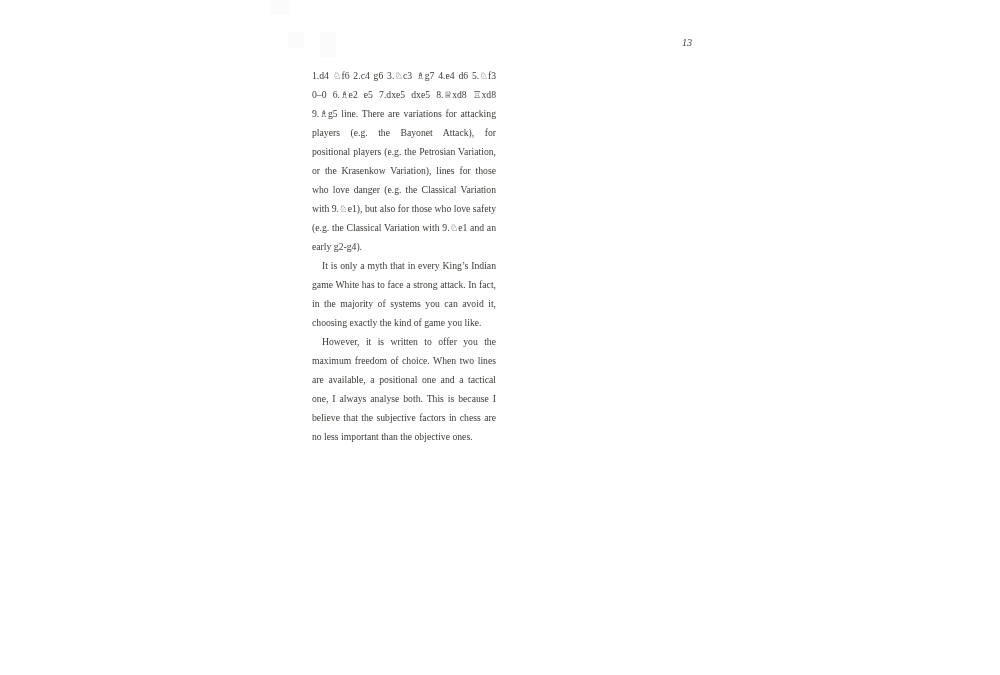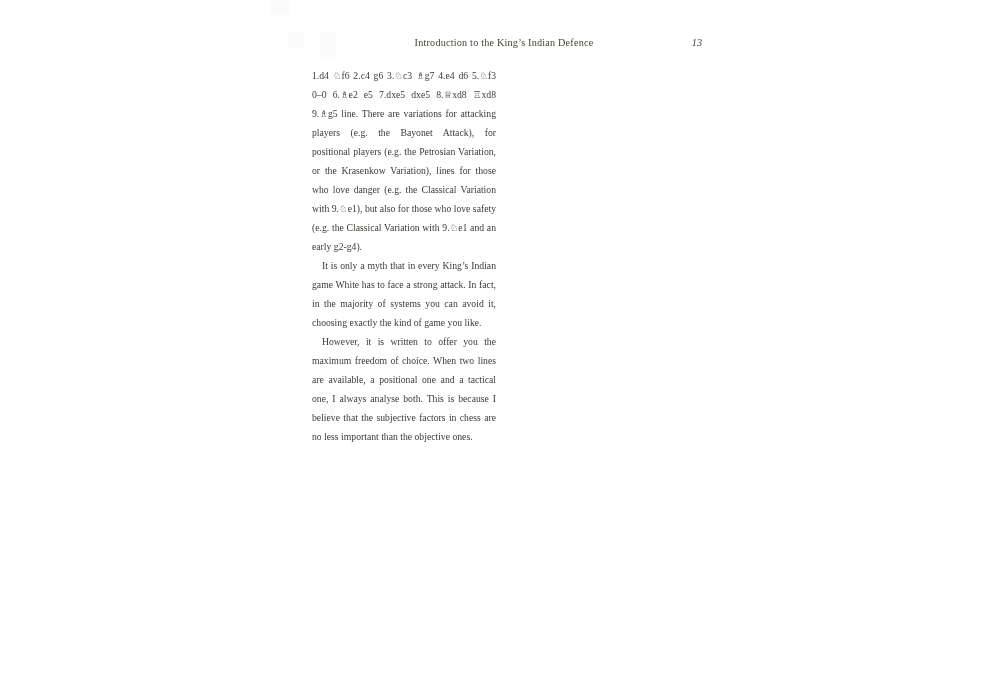--- a/index.html
+++ b/index.html
@@ -27,21 +27,21 @@
     text-align: center;
     font-size: 10.2px;
     letter-spacing: 0.2px;
     color: #454239;
   }
   .page-number {
     position: absolute;
     left: 672px;
     top: 37px;
     width: 30px;
-    text-align: right;
+    text-align: center;
     font-size: 10.2px;
     color: #454239;
     font-style: italic;
   }
   
   .text-column {
     position: absolute;
     left: 312px;
     top: 66px;
     width: 184px;
@@ -73,21 +73,20 @@
 </head>
 <body>
 
 <div class="page">
 
   <div class="scan-artifact artifact-1"></div>
   <div class="scan-artifact artifact-2"></div>
   <div class="scan-artifact artifact-3"></div>
   <div class="scan-artifact artifact-4"></div>
 
-  <div class="running-head">Introduction to the King’s Indian Defence</div>
 
   <div class="page-number">13</div>
 
   <div class="text-column">
     <p>1.d4 ♘f6 2.c4 g6 3.♘c3 ♗g7 4.e4 d6 5.♘f3 0–0 6.♗e2 e5 7.dxe5 dxe5 8.♕xd8 ♖xd8 9.♗g5 line. There are variations for attacking players (e.g. the Bayonet Attack), for positional players (e.g. the Petrosian Variation, or the Krasenkow Variation), lines for those who love danger (e.g. the Classical Variation with 9.♘e1), but also for those who love safety (e.g. the Classical Variation with 9.♘e1 and an early g2-g4).</p>
     <p class="indent">It is only a myth that in every King’s Indian game White has to face a strong attack. In fact, in the majority of systems you can avoid it, choosing exactly the kind of game you like.</p>
     <p class="indent">However, it is written to offer you the maximum freedom of choice. When two lines are available, a positional one and a tactical one, I always analyse both. This is because I believe that the subjective factors in chess are no less important than the objective ones.</p>
   </div>
 
 </div>

